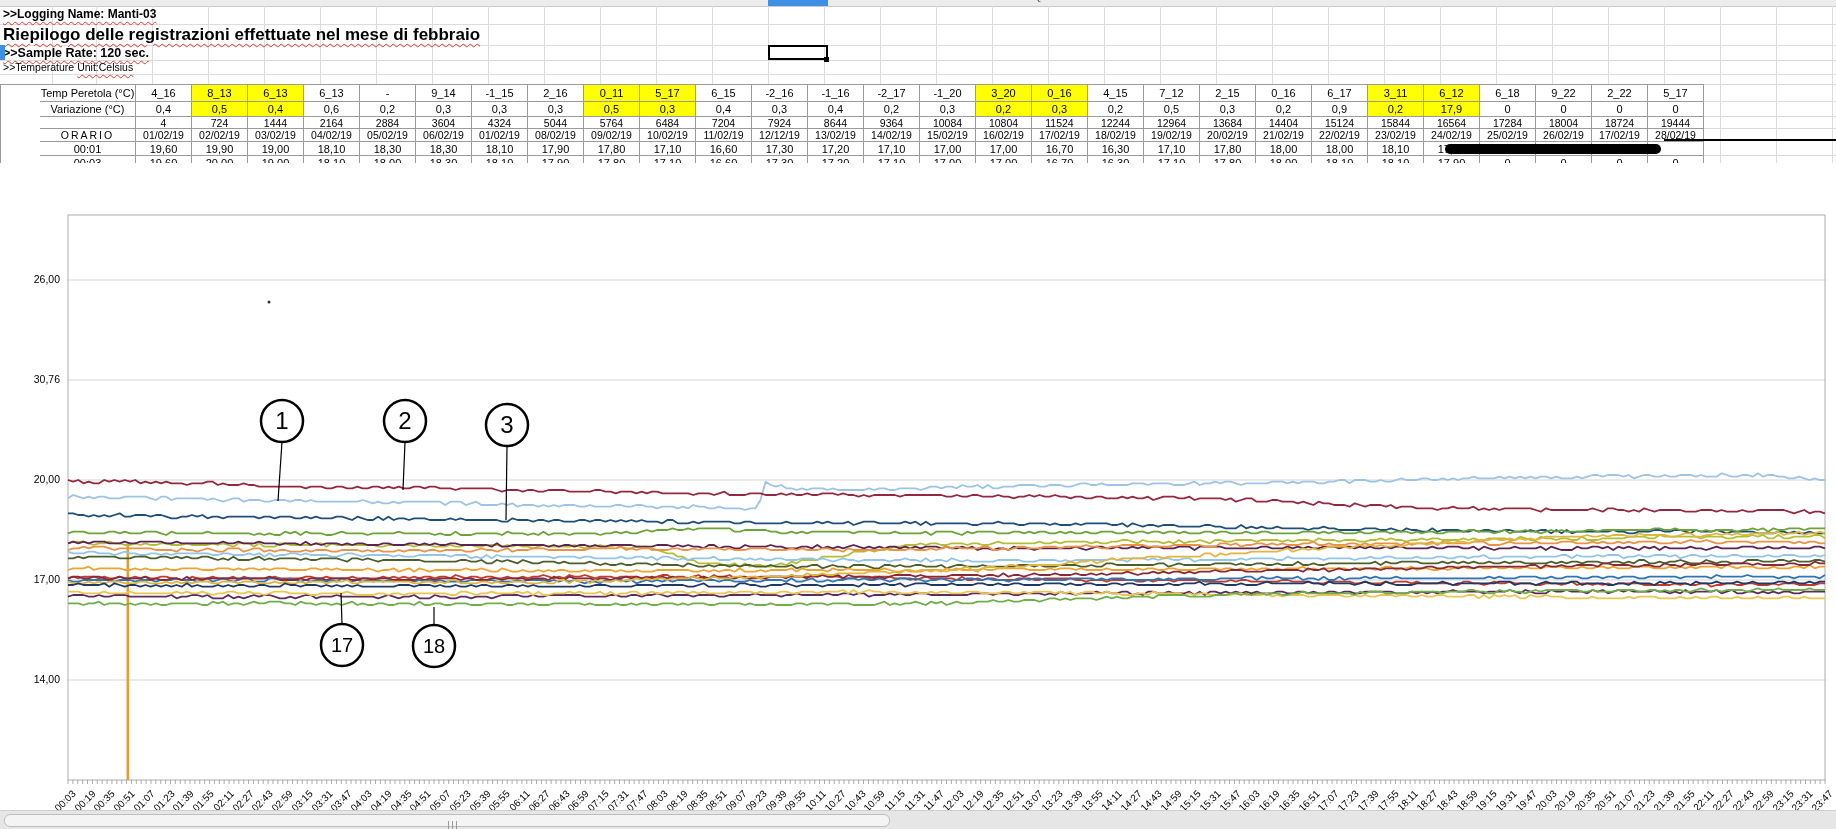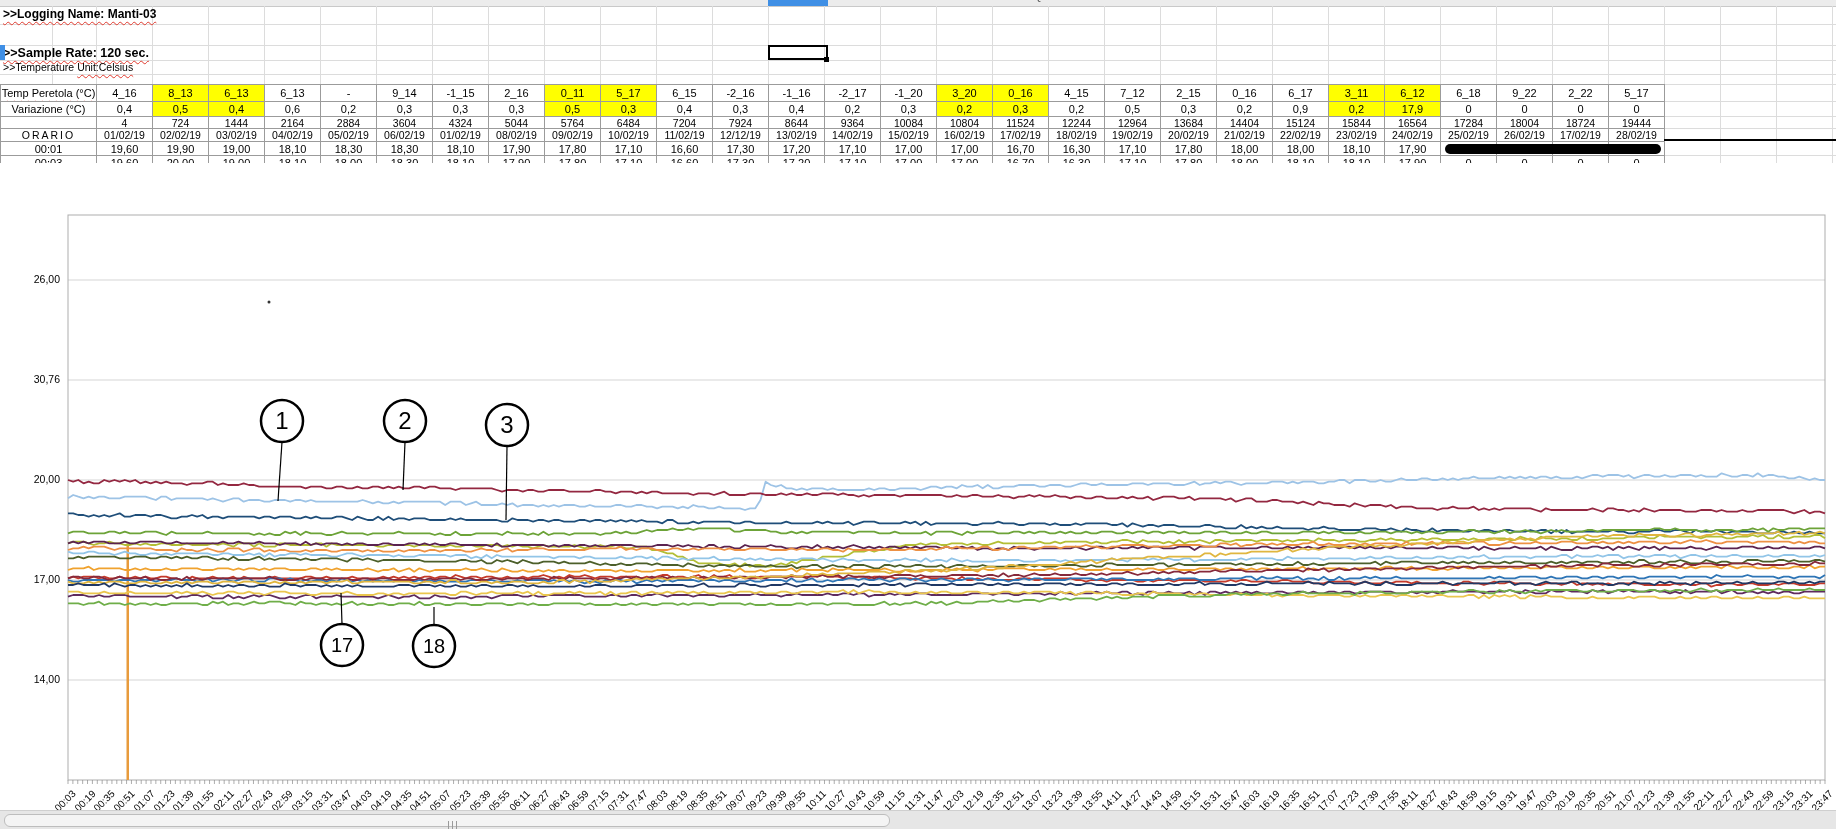--- a/index.html
+++ b/index.html
@@ -20,21 +20,21 @@
   #r-logging{top:7px;font-size:12px;font-weight:bold;}
   #r-title{top:25px;font-size:17px;font-weight:bold;}
   #r-rate{top:46px;font-size:12.5px;font-weight:bold;}
   #r-unit{top:61px;font-size:10.5px;}
   #row3-blue{position:absolute;left:0;top:45px;width:5px;height:15px;background:#3f8fe5;}
   #sel-cell{position:absolute;left:768px;top:45px;width:60px;height:15px;border:2px solid #000;box-sizing:border-box;background:transparent;}
   #sel-handle{position:absolute;left:824px;top:57px;width:5px;height:5px;background:#000;}
 
   
   #dtable{position:absolute;left:0;top:84px;border-top:1px solid #9b9b9b;border-left:1px solid #9b9b9b;background:#fff;}
-  .trow{display:flex;}
+  .trow{display:flex;margin-left:39px;}
   .tcell{box-sizing:border-box;width:56px;border-right:1px solid #9b9b9b;border-bottom:1px solid #9b9b9b;
     font-size:11px;text-align:center;overflow:hidden;white-space:nowrap;background:#fff;display:flex;align-items:center;justify-content:center;}
   .tcell.lab{width:96px;}
   .tcell.hl{background:#ffff00;}
   .r0 .tcell{height:17px;}
   .r1 .tcell{height:15px;}
   .r2 .tcell{height:12px;font-size:10.5px;}
   .r3 .tcell{height:13px;font-size:10.5px;}
   .r3 .tcell.lab{letter-spacing:2px;}
   .r4 .tcell{height:14px;}
@@ -99,20 +99,21 @@
   <div class="rowline" style="top:45px"></div>
   <div class="rowline" style="top:60px"></div>
   <div class="rowline" style="top:74px"></div>
   <div class="rowline" style="top:84px"></div>
   <div class="rowline rt" style="top:101px"></div>
   <div class="rowline rt" style="top:116px"></div>
   <div class="rowline rt" style="top:128px"></div>
   <div class="rowline rt" style="top:155px"></div>
 
   <div class="hdr sq" id="r-logging">&gt;&gt;Logging Name: Manti-03</div>
+  <div class="hdr sq" id="r-title">Riepilogo delle registrazioni effettuate nel mese di febbraio</div>
   <div class="hdr sq" id="r-rate">&gt;&gt;Sample Rate: 120 sec.</div>
   <div class="hdr" id="r-unit"><span>&gt;&gt;Temperature </span><span class="sq">Unit:Celsius</span></div>
   <div id="row3-blue"></div>
   <div id="sel-cell"></div>
   <div id="sel-handle"></div>
 
   <div id="dtable">
       <div class="trow r0">
         <div class="tcell lab sq">Temp Peretola (°C)</div>
         <div class="tcell">4_16</div>

